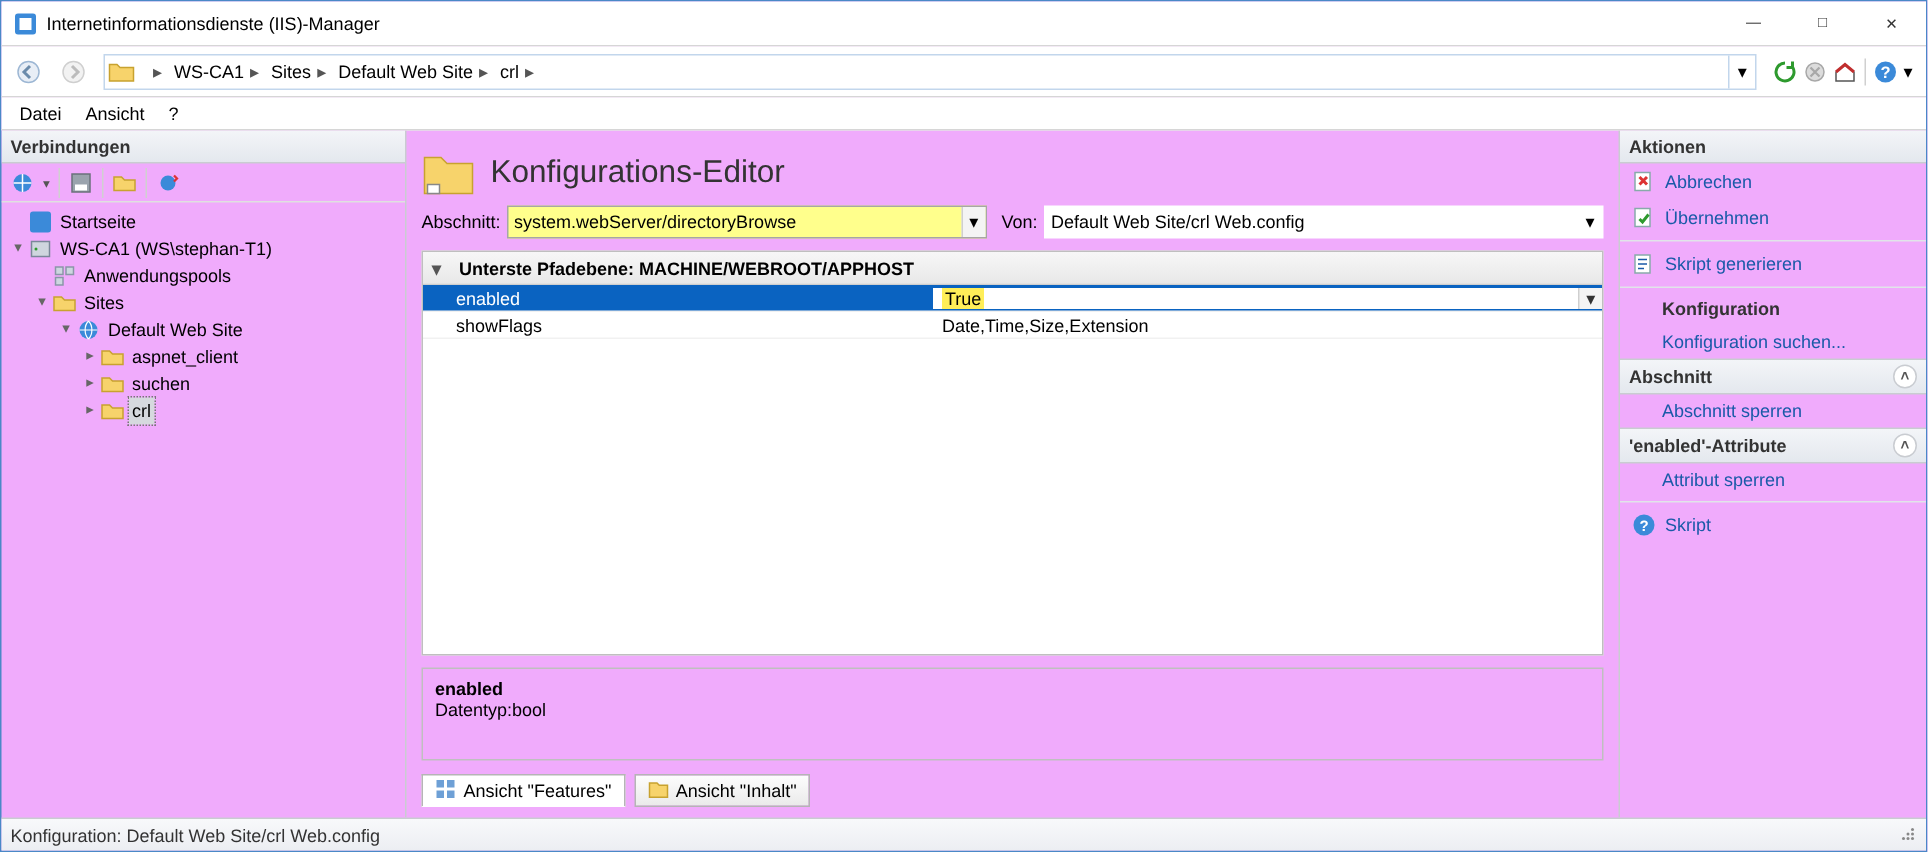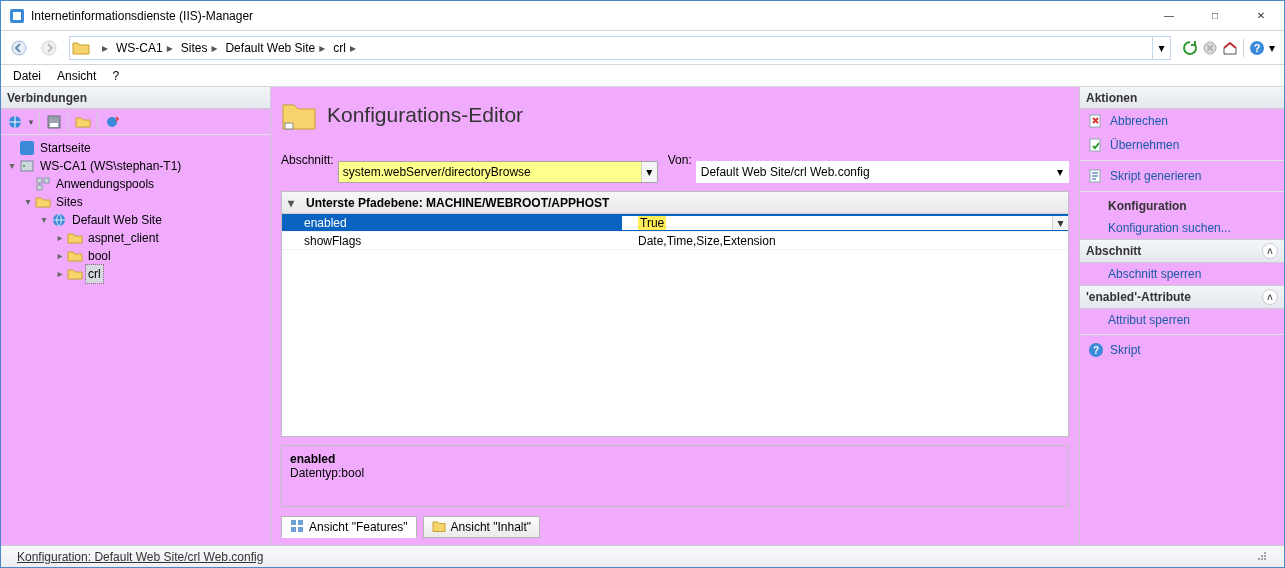--- a/index.html
+++ b/index.html
@@ -41,51 +41,51 @@
   .tree-node .icon { width:16px; height:16px; margin-right:3px; display:flex; align-items:center; justify-content:center; }
   .tree-node .label { padding:0 2px; }
   .tree-node.selected .label { background:#d6d9de; outline:1px dotted #777; }
   
   .center { flex:1; display:flex; flex-direction:column; padding:6px; overflow:hidden; }
   .center-header { display:flex; align-items:center; margin:4px 4px 2px 4px; }
   .center-header .big-folder { width:36px; height:36px; margin-right:10px; }
   .center-header h1 { margin:0; font-size:21px; font-weight:400; color:#333; }
   .section-row { display:flex; align-items:center; margin:2px 4px 8px 4px; gap:4px; }
   .section-row label { margin-right:0; }
-  .combo { height:22px; border:1px solid #a6a6a6; background:#fff; display:flex; align-items:center; padding:0 4px; position:relative;margin-top:24px; }
+  .combo { height:22px; border:1px solid #a6a6a6; background:#fff; display:flex; align-items:center; padding:0 4px; position:relative; }
   .combo.highlight { background:#ffff8c; }
   .combo .drop { position:absolute; right:0; top:0; bottom:0; width:16px; border-left:1px solid #cfcfcf; display:flex; align-items:center; justify-content:center; background:#f4f4f4; }
   .combo .val { flex:1; white-space:nowrap; overflow:hidden; text-overflow:ellipsis; }
   .grid-wrap { flex:1; border:1px solid #bfbfbf; background:#fff; margin:0 4px; display:flex; flex-direction:column; }
   .grid-header { height:22px; background:linear-gradient(#f7f7f7,#e8e8e8); border-bottom:1px solid #cfcfcf; display:flex; align-items:center; padding:0 6px; gap:6px; font-weight:600; }
   .grid-header .chev { width:12px; color:#555; }
   .grid-body { flex:1; overflow:auto; }
   .grid-row { display:flex; height:18px; align-items:center; border-bottom:1px solid #f1f1f1; }
   .grid-row .c1 { width:340px; padding-left:22px; }
-  .grid-row .c2 { flex:1; padding-left:16px; position:relative; }
+  .grid-row .c2 { flex:1; padding-left:6px; position:relative; }
   .grid-row.sel { background:#0a63c1; color:#fff; }
   .grid-row.sel .c2 { background:#fff; color:#000; }
   .grid-row .highlight { background:#ffee58; padding:0 2px; }
   .grid-row .rowdrop { position:absolute; right:0; top:0; bottom:0; width:16px; border-left:1px solid #cfcfcf; display:flex; align-items:center; justify-content:center; background:#f4f4f4; color:#333; }
   .detail-box { border:1px solid #bfbfbf; margin:8px 4px 2px 4px; padding:6px 8px; height:62px; }
   .detail-box .dname { font-weight:600; }
   .bottom-tabs { height:24px; display:flex; align-items:center; margin:6px 4px 0 4px; gap:6px; }
   .tabbtn { height:22px; border:1px solid #b5b5b5; background:linear-gradient(#fdfdfd,#eaeaea); display:flex; align-items:center; padding:0 8px; gap:5px; cursor:default; }
   .tabbtn.active { background:#fff; border-bottom-color:#fff; }
   
   .right { width:205px; border-left:1px solid #c9ccd1; display:flex; flex-direction:column; }
   .right .action { display:flex; align-items:center; gap:6px; padding:4px 8px; color:#1a5aa8; cursor:default; }
   .right .sub-indent { padding-left:28px; }
   .right .section-hdr { display:flex; justify-content:space-between; align-items:center; background:linear-gradient(#f3f5f8,#e4e8ee); border-top:1px solid #c9ccd1; border-bottom:1px solid #c9ccd1; padding:3px 6px; font-weight:600; color:#333; }
   .right .section-hdr .coll { width:16px; height:16px; border:1px solid #c9ccd1; border-radius:8px; display:flex; align-items:center; justify-content:center; font-size:10px; color:#555; background:#fff; }
   .right .static { padding:4px 8px 4px 28px; font-weight:600; color:#333; }
   .right .icon { width:16px; height:16px; display:flex; align-items:center; justify-content:center; }
   .divider { height:1px; background:#e1e4e9; margin:3px 0; }
   
-  .statusbar { height:22px; border-top:1px solid #c9ccd1; display:flex; align-items:center; justify-content:space-between; padding:0 16px; background:linear-gradient(#f8f9fb,#eceef2); font-size:12px; color:#333;text-decoration:underline; }
+  .statusbar { height:22px; border-top:1px solid #c9ccd1; display:flex; align-items:center; justify-content:space-between; padding:0 6px; background:linear-gradient(#f8f9fb,#eceef2); font-size:12px; color:#333; }
   
   .svg-folder { fill:#f7d36b; stroke:#c8a22f; stroke-width:1; }
   .svg-globe { fill:#3b8ad9; }
 </style>
 </head>
 <body>
 
 <div class="window">
 
   <div class="titlebar">
@@ -273,21 +273,21 @@
             </span>
           <span class="label">aspnet_client</span>
         </div>
         <div class="tree-node" style="padding-left:50px">
           <span class="expander">▸</span>
           <span class="icon">
               <svg viewBox="0 0 16 16" width="16" height="16">
                 <path class="svg-folder" d="M1 4h5l2 2h7v7H1z"></path>
               </svg>
             </span>
-          <span class="label">bool</span>
+          <span class="label">suchen</span>
         </div>
         <div class="tree-node selected" style="padding-left:50px">
           <span class="expander">▸</span>
           <span class="icon">
               <svg viewBox="0 0 16 16" width="16" height="16">
                 <path class="svg-folder" d="M1 4h5l2 2h7v7H1z"></path>
               </svg>
             </span>
           <span class="label">crl</span>
         </div>

